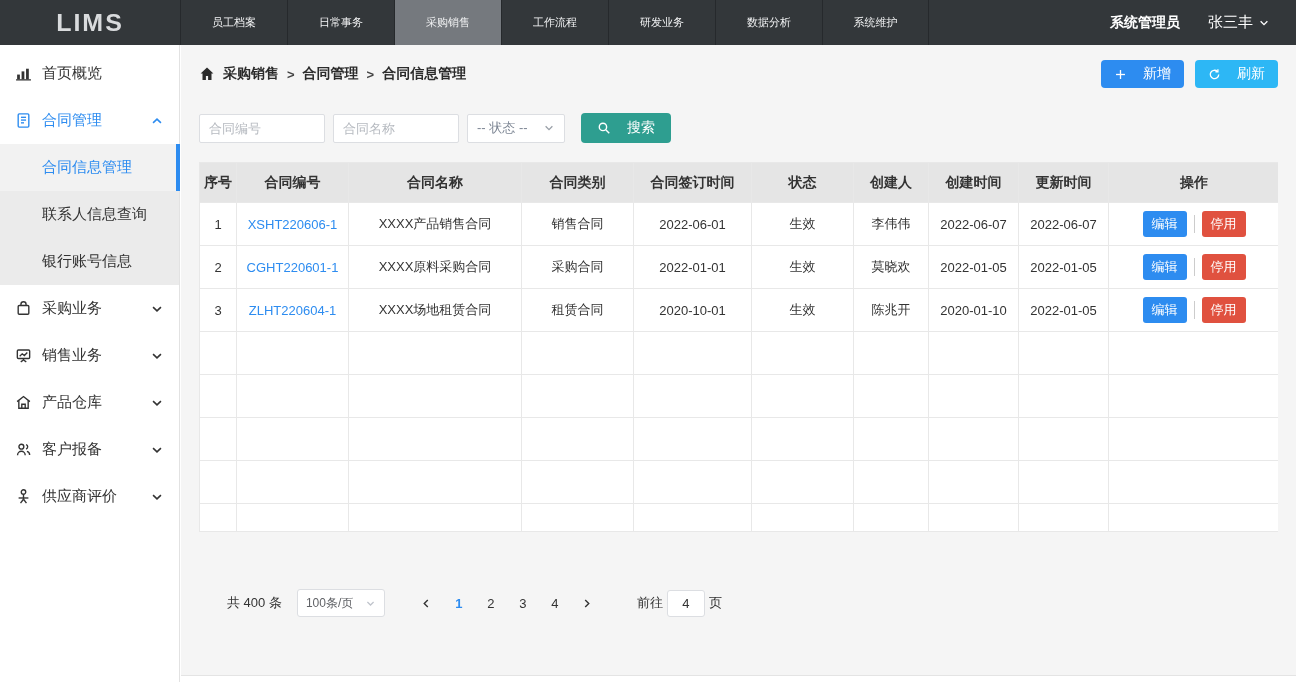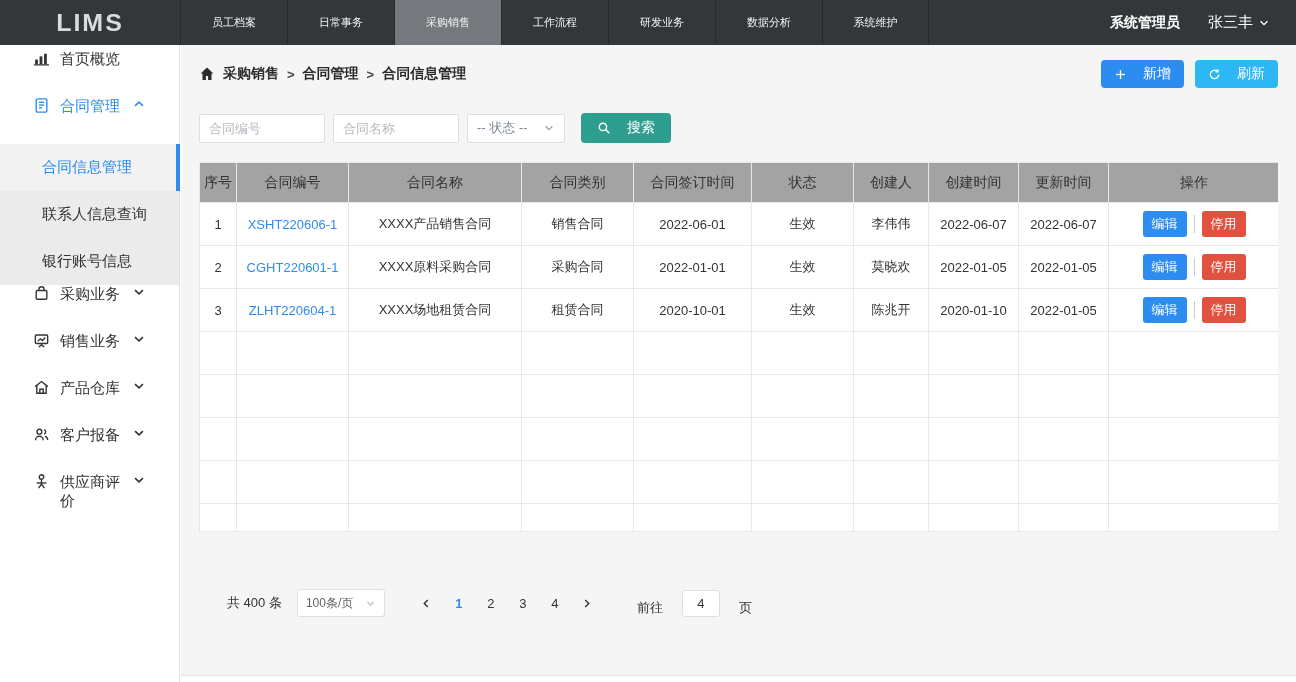--- a/index.html
+++ b/index.html
@@ -12,21 +12,21 @@
   .nav { display:flex; }
   .nav-tab { width:107px; display:flex; align-items:center; justify-content:center; color:#f2f3f4; font-size:11px; border-left:1px solid #26292c; cursor:pointer; }
   .nav-tab:last-child { border-right:1px solid #26292c; }
   .nav-tab.active { background:#75797e; }
   .user-area { margin-left:auto; display:flex; align-items:center; gap:28px; padding-right:26px; color:#fff; }
   .user-role { font-weight:bold; font-size:14px; }
   .user-name { font-size:15px; display:flex; align-items:center; gap:5px; cursor:pointer; }
 
   
   .sidebar { position:absolute; top:45px; left:0; width:180px; height:637px; background:#fff; border-right:1px solid #e2e2e2; padding-top:5px; }
-  .side-item { height:47px; display:flex; padding:0 33px; font-size:15px; color:#333; cursor:pointer; }
+  .side-item { height:47px; display:flex; align-items:center; padding:0 15px; font-size:15px; color:#333; cursor:pointer; }
   .side-item .s-icon { width:17px; height:17px; margin-right:10px; flex:0 0 auto; display:flex; }
   .side-item .chev { margin-left:auto; display:flex; }
   .side-item.expanded { color:#2d8cf0; }
   .submenu { background:#ebebeb; }
   .submenu-item { height:47px; display:flex; align-items:center; padding-left:42px; font-size:15px; color:#333; cursor:pointer; position:relative; }
   .submenu-item.active { background:#f2f2f2; color:#2d8cf0; }
   .submenu-item.active::after { content:""; position:absolute; right:-1px; top:0; width:4px; height:100%; background:#2d8cf0; }
 
   
   .content { position:absolute; top:45px; left:181px; width:1115px; height:631px; background:#f5f5f5; border-bottom:1px solid #e4e4e4; padding:14px 18px 0; }
@@ -41,37 +41,37 @@
   .btn-refresh { background:#2db7f5; }
 
   .search-row { margin-top:24px; display:flex; align-items:center; }
   .search-row input { width:126px; height:29px; border:1px solid #dcdee2; border-radius:2px; padding:0 9px; font-size:13px; color:#333; background:#fff; outline:none; margin-right:8px; font-family:inherit; }
   .search-row input::placeholder { color:#b6bac0; }
   .select-box { width:98px; height:29px; border:1px solid #dcdee2; border-radius:2px; background:#fff; display:flex; align-items:center; justify-content:space-between; padding:11px 9px; color:#7d8694; font-size:13px; cursor:pointer; }
   .btn-search { background:#2e9e90; height:30px; margin-left:16px; padding:0 16px; border-radius:4px; }
 
   .table-wrap { margin-top:19px; height:370px; overflow:hidden; border-bottom:1px solid #e8e8e8; }
   table { width:1080px; border-collapse:collapse; table-layout:fixed; background:#fff; }
-  th { background:#a3a3a3; height:40px; font-size:14px; font-weight:normal; color:#333; border:1px solid #e8e8e8; text-align:center; }
+  th { background:#e5e5e5; height:40px; font-size:14px; font-weight:bold; color:#333; border:1px solid #e8e8e8; text-align:center; }
   td { height:43px; border:1px solid #e8e8e8; background:#fff; text-align:center; font-size:13px; color:#333; }
   td.link { color:#2d8cf0; cursor:pointer; }
   .ops { display:flex; align-items:center; justify-content:center; }
   .btn-mini { border:none; color:#fff; font-size:13px; padding:4px 9px; border-radius:3px; cursor:pointer; font-family:inherit; }
   .btn-edit { background:#2d8cf0; }
   .btn-stop { background:#e0513f; }
   .op-sep { width:1px; height:18px; background:#ccc; margin:0 7px; }
 
   .pagination { margin-top:57px; display:flex; align-items:center; font-size:13px; color:#333; }
   .pg-total { margin-left:28px; font-size:13px; }
   .pg-size { width:88px; height:28px; border:1px solid #dcdee2; border-radius:3px; background:#fff; display:flex; align-items:center; justify-content:space-between; padding:0 8px; color:#606266; font-size:12px; margin-left:15px; cursor:pointer; }
   .pager { display:flex; align-items:center; margin-left:26px; }
   .pg-btn { min-width:28px; height:28px; display:flex; align-items:center; justify-content:center; cursor:pointer; color:#333; margin:0 2px; }
   .pg-num { min-width:28px; height:28px; display:flex; align-items:center; justify-content:center; cursor:pointer; margin:0 2px; font-size:13px; }
   .pg-num.active { color:#2d8cf0; font-weight:bold; }
-  .goto { display:flex; align-items:flex-end; margin-left:34px; gap:19px; }
+  .goto { display:flex; align-items:center; margin-left:34px; gap:4px; }
   .goto input { width:38px; height:27px; border:1px solid #dcdee2; border-radius:3px; text-align:center; font-size:13px; color:#333; outline:none; font-family:inherit; }
 
   svg { display:block; }
 </style>
 </head>
 <body>
 
 <header class="topbar">
   <div class="logo">LIMS</div>
   <nav class="nav" id="nav-tabs">

